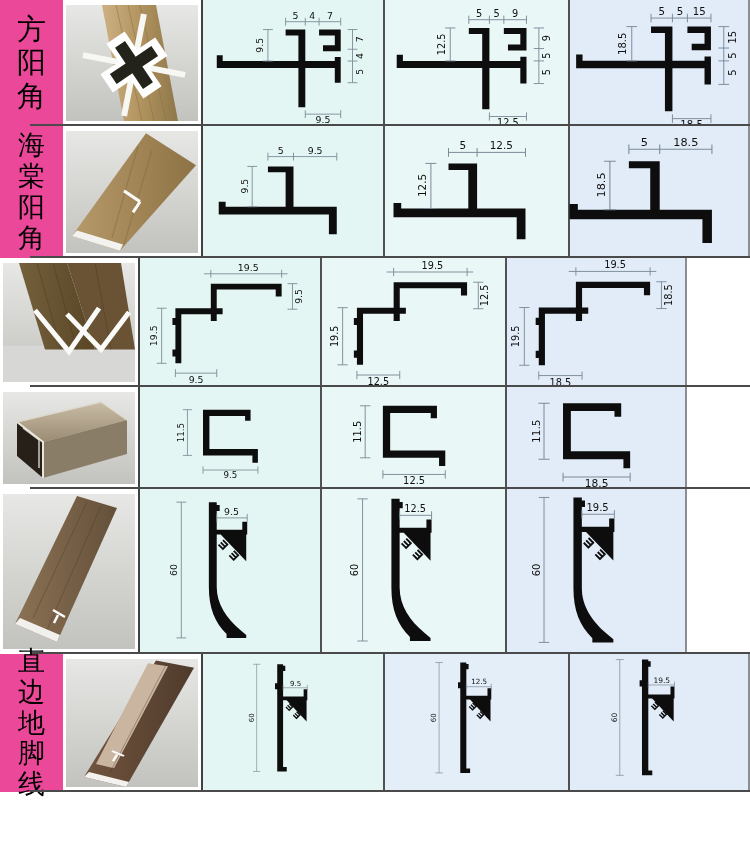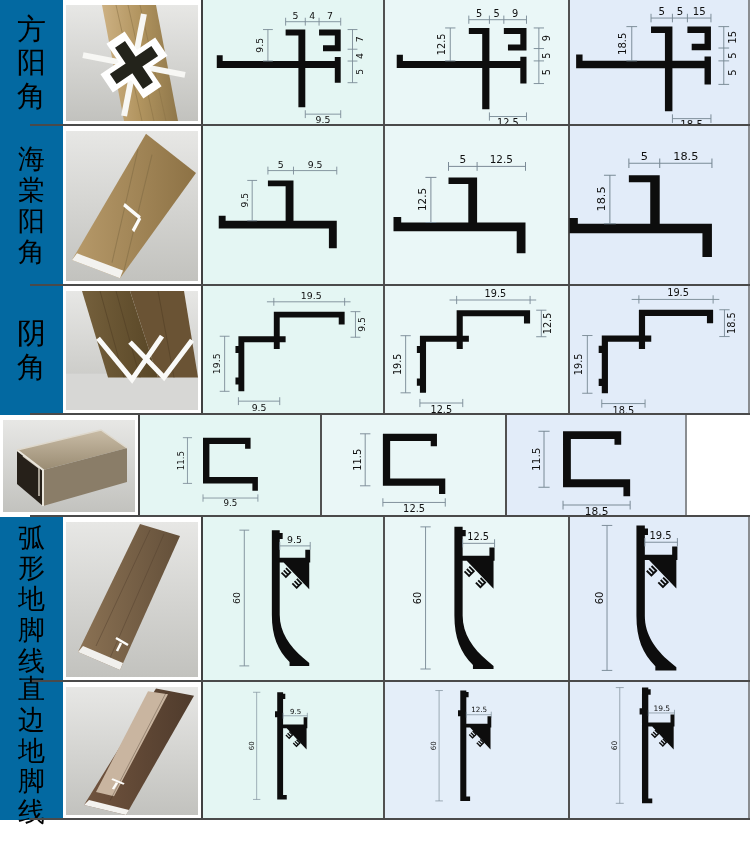--- a/index.html
+++ b/index.html
@@ -1,21 +1,21 @@
 <!DOCTYPE html>
 <html><head>
 <meta charset="utf-8">
 <style>
   html,body{margin:0;padding:0;background:#fff}
   .sheet{position:relative;width:750px;height:853px;background:#fff;
          font-family:"DejaVu Sans",sans-serif;overflow:hidden}
   .row{display:flex;position:relative}
   .hline{position:absolute;left:30px;right:0;bottom:0;height:2px;background:#4a4a4a}
   .cell{box-sizing:border-box;height:100%}
-  .label-cell{width:63px;display:flex;align-items:center;justify-content:center;background:#0369a1}
+  .label-cell{width:63px;display:flex;align-items:center;justify-content:center;background:#ec4899}
   .cn{width:36px;font-size:29px;line-height:1.14;word-break:break-all;text-align:center;
       color:#000;font-weight:500;letter-spacing:0}
   .cn.small{font-size:27px;line-height:1.14}
   .photo-cell{width:138px;background:#fff;padding:5px 3px}
   .photo-cell svg{display:block;width:100%;height:100%}
   .diag{position:relative}
   .d1{width:182px;border-left:2px solid #414141;background:#e4f6f3}
   .d2{width:185px;border-left:2px solid #515151;background:#eaf7f7}
   .d3{width:182px;border-left:2px solid #515151;border-right:2px solid #8a8d91;background:#e2ecf9}
   .r6 .d2{background:#e4eef9}
@@ -213,21 +213,21 @@
           <text class="dt" x="160" y="41" transform="rotate(-90 160 38)">15</text>
           <text class="dt" x="160" y="58" transform="rotate(-90 160 55)">5</text>
           <text class="dt" x="160" y="74" transform="rotate(-90 160 71)">5</text>
           <text class="dt" x="122" y="123">18.5</text>
         </g>
       </svg>
     </div>
     <div class="hline"></div>
   </div>
 
-  <div class="row r2" style="height:160px">
+  <div class="row r2" style="height:132px">
     <div class="cell label-cell">
       <div class="cn small">海棠阳角</div>
     </div>
     <div class="cell photo-cell">
       <svg viewBox="0 0 132 114" preserveAspectRatio="none">
           <use href="#p2"></use>
         </svg>
     </div>
     <div class="cell diag d1">
       <svg viewBox="0 0 183 124">
@@ -256,23 +256,20 @@
           <text class="dt" x="79" y="23">5</text>
           <text class="dt" x="114" y="23">18.5</text>
           <text class="dt" x="43" y="59" transform="rotate(-90 43 56)">18.5</text>
         </g>
       </svg>
     </div>
     <div class="hline"></div>
   </div>
 
   <div class="row r3" style="height:129px">
-    <div class="cell label-cell">
-      <div class="cn">阴角</div>
-    </div>
     <div class="cell photo-cell">
       <svg viewBox="0 0 132 121" preserveAspectRatio="none">
           <use href="#p3"></use>
         </svg>
     </div>
     <div class="cell diag d1">
       <svg viewBox="0 0 183 129">
         <g>
             <use href="#g3"></use>
           <text class="dt" x="110" y="12">19.5</text>
@@ -337,23 +334,20 @@
             <use href="#g4"></use>
           <text class="dt" x="38" y="48" transform="rotate(-90 38 45)">11.5</text>
           <text class="dt" x="92" y="95">18.5</text>
         </g>
       </svg>
     </div>
     <div class="hline"></div>
   </div>
 
   <div class="row r5" style="height:165px">
-    <div class="cell label-cell">
-      <div class="cn small">弧形地脚线</div>
-    </div>
     <div class="cell photo-cell">
       <svg viewBox="0 0 132 155" preserveAspectRatio="none">
           <use href="#p5"></use>
         </svg>
     </div>
     <div class="cell diag d1">
       <svg viewBox="0 0 183 165">
         <g>
             <use href="#g5"></use>
           <text class="dt" x="93" y="25">9.5</text>

